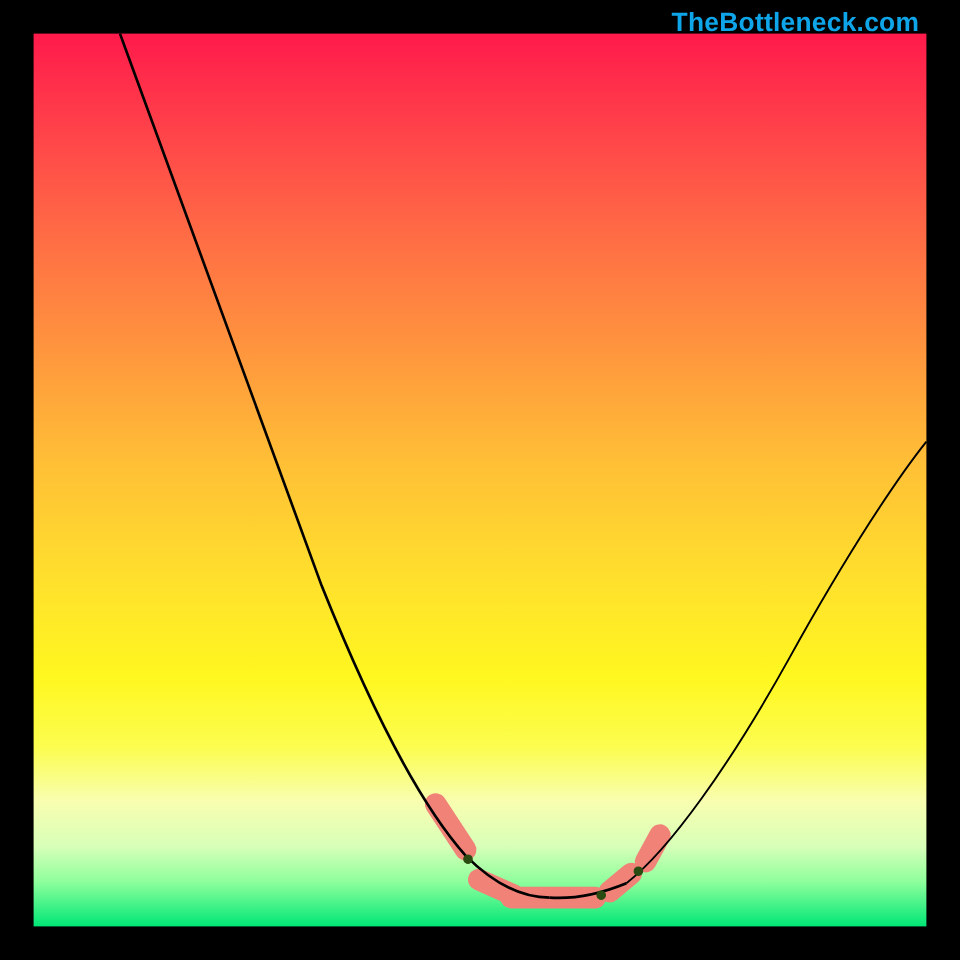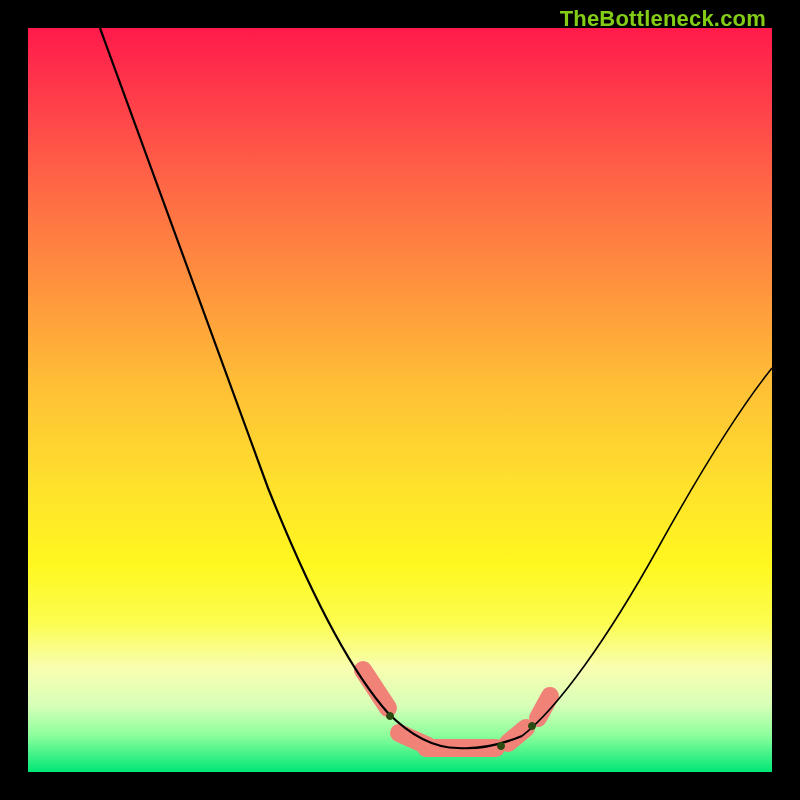--- a/index.html
+++ b/index.html
@@ -32,21 +32,21 @@
       #8eff9c 95%,
       #00e676 100%
     );
   }
   .watermark {
     position: absolute;
     top: 6px;
     right: 34px;
     font-size: 22px;
     font-weight: 600;
-    color: #84cc16;
+    color: #0ea5e9;
     letter-spacing: 0.2px;
     pointer-events: none;
   }
   svg.curves {
     position: absolute;
     left: 0;
     top: 0;
     width: 744px;
     height: 744px;
     overflow: visible;

